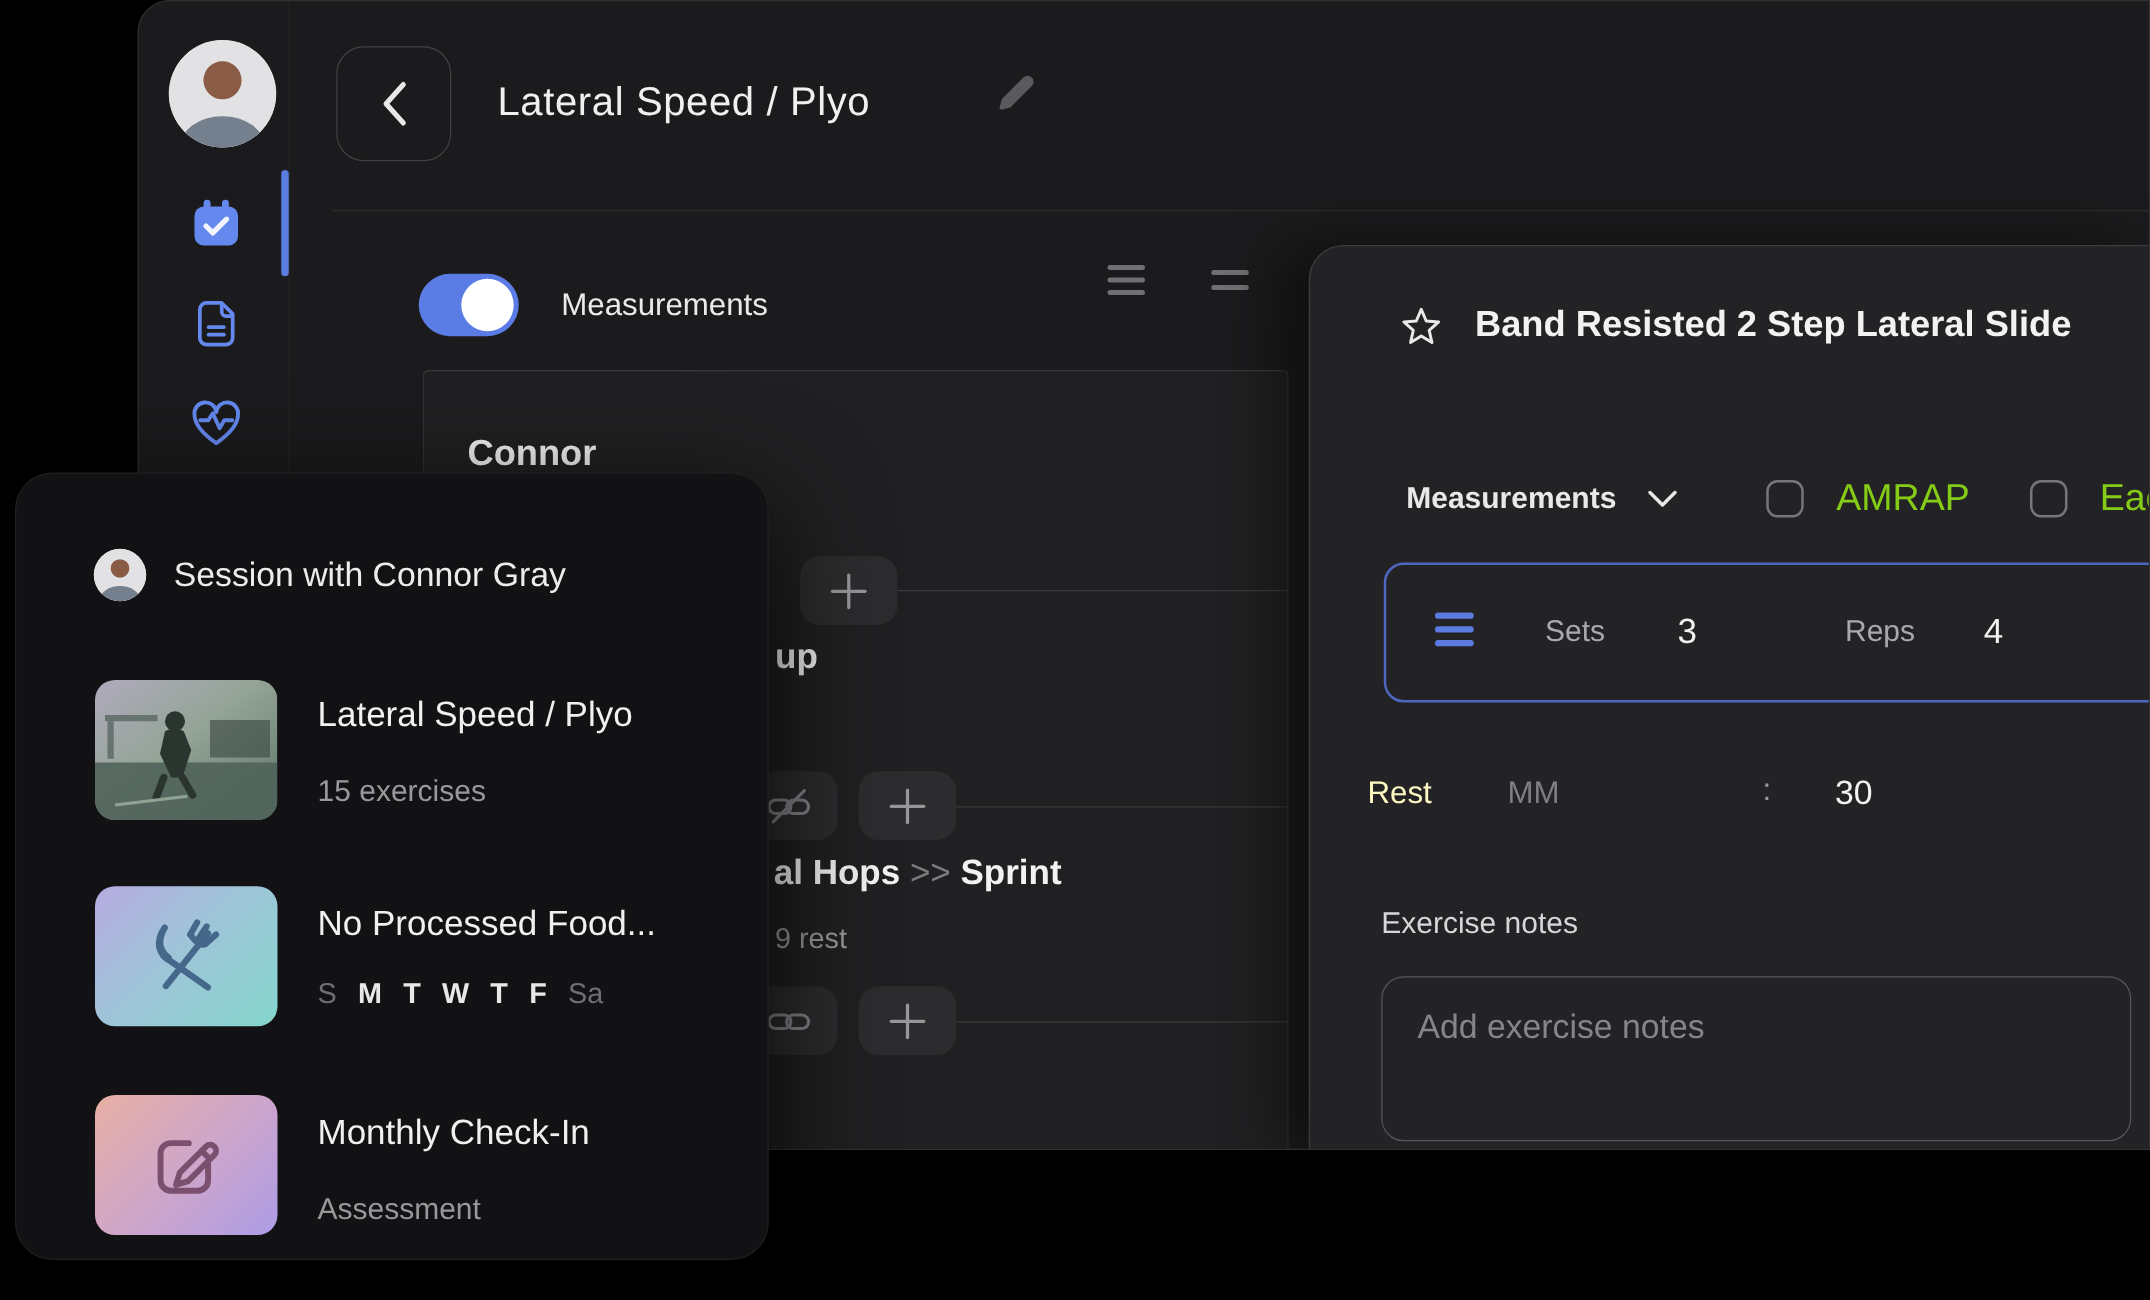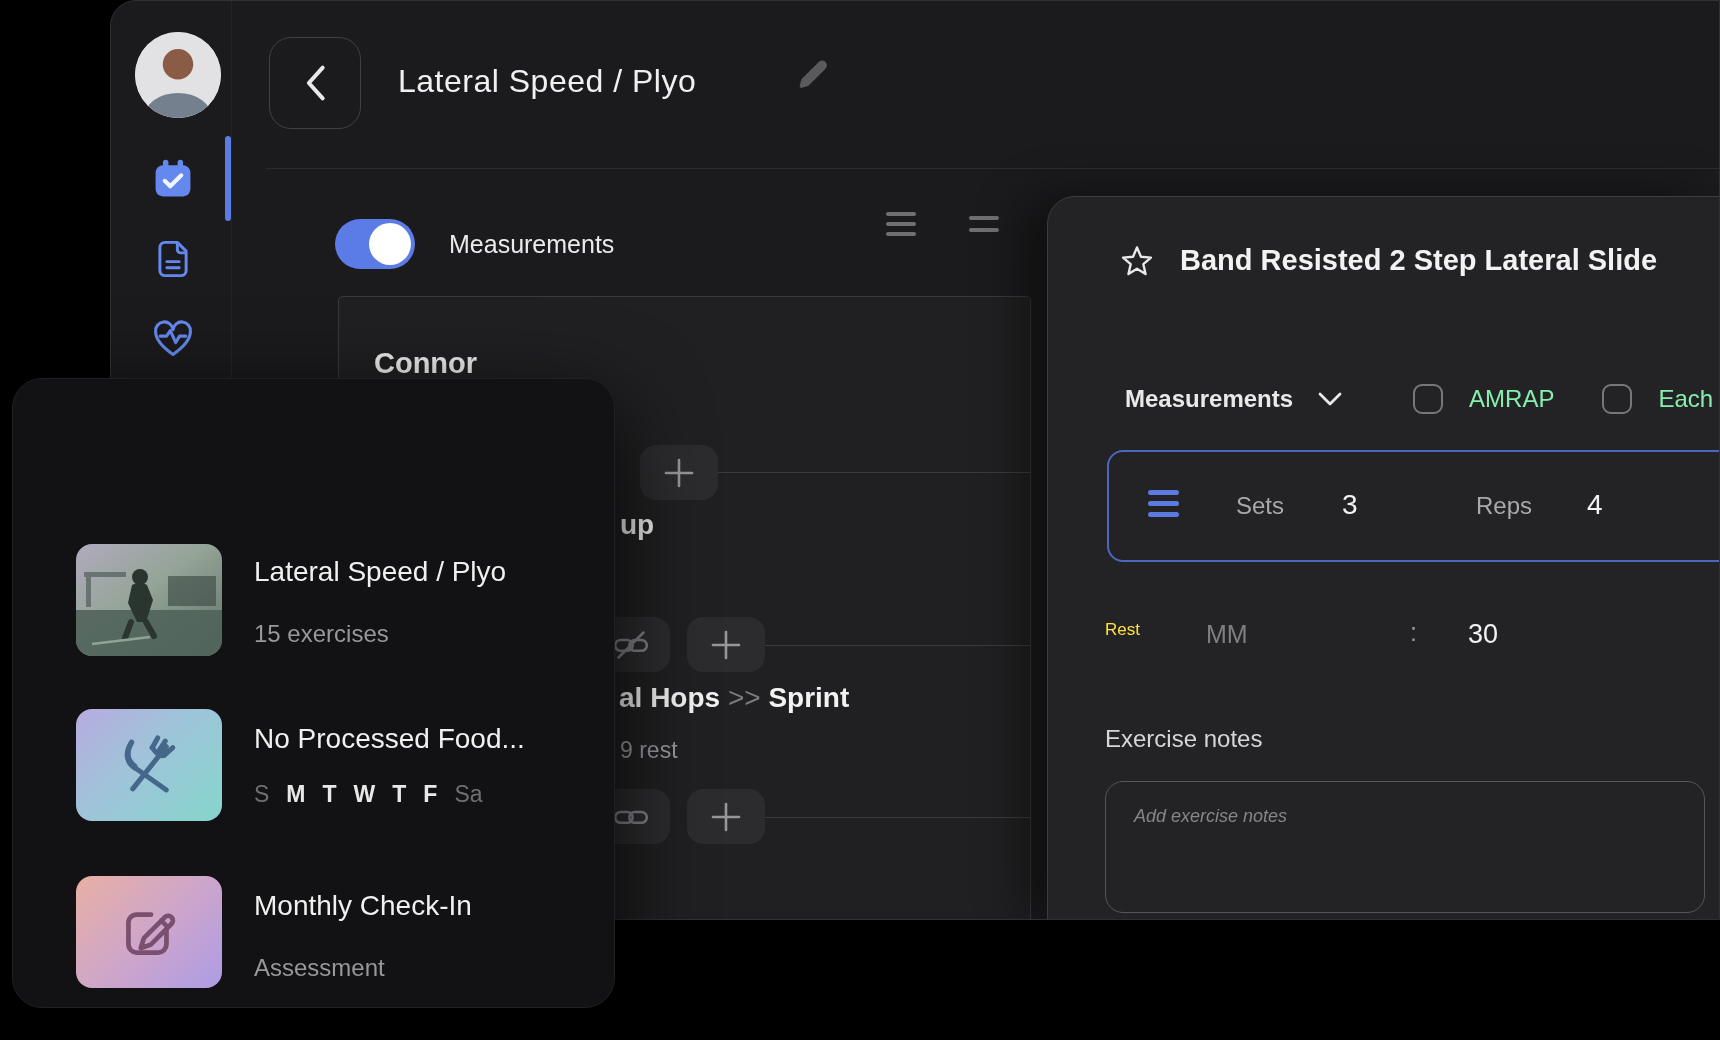--- a/index.html
+++ b/index.html
@@ -49,45 +49,45 @@
   .panel{position:absolute;left:936px;top:195px;width:674px;height:725px;background:#232326;
     border:1px solid #3d3d40;border-radius:28px 0 0 0;box-sizing:border-box;overflow:hidden;
     box-shadow:-24px 0 48px rgba(0,0,0,.45);}
   .panel-star{position:absolute;left:70px;top:46px;width:38px;height:38px;}
   .panel-title{position:absolute;left:132px;top:47px;font-size:29px;font-weight:600;color:#f2f2f2;white-space:nowrap;}
   .meas-row{position:absolute;left:77px;top:181px;height:42px;display:flex;align-items:center;}
   .meas-label{font-size:24px;font-weight:600;color:#e9e9e9;}
   .chev-down{margin-left:24px;width:26px;height:16px;}
   .cbx{width:30px;height:30px;border:2px solid #77777a;border-radius:9px;box-sizing:border-box;background:transparent;}
   .cbx-amrap{margin-left:70px;}
-  .cbx-label{margin-left:26px;font-size:24px;color:#86efac;white-space:nowrap;}
+  .cbx-label{margin-left:26px;font-size:30px;color:#84cc16;white-space:nowrap;}
   .cbx-each{margin-left:48px;}
 
   .set-row{position:absolute;left:59px;top:253px;width:690px;height:112px;border:2px solid #4c67be;
     border-radius:16px;box-sizing:border-box;}
   .drag-handle{position:absolute;left:39px;top:38px;display:flex;flex-direction:column;gap:6px;}
   .drag-handle i{display:block;width:31px;height:5px;border-radius:2.5px;background:#5b7be0;}
   .sr-label{position:absolute;top:40px;font-size:24px;color:#a9a9ac;}
   .sr-value{position:absolute;top:37px;font-size:28px;color:#f2f2f2;background:transparent;border:none;
     padding:0;width:60px;font-family:inherit;}
   .sets-label{left:127px;} .sets-value{left:233px;} .reps-label{left:367px;} .reps-value{left:478px;}
 
   .rest-row{position:absolute;left:0;top:418px;width:100%;height:42px;}
-  .rest-label{position:absolute;left:57px;top:5px;font-size:17px;color:#fde047;}
+  .rest-label{position:absolute;left:46px;top:5px;font-size:25px;color:#fef9c3;}
   .rest-min{position:absolute;left:158px;top:0;width:190px;font-size:25px;color:#f2f2f2;background:transparent;
     border:none;padding:5px 0;font-family:inherit;}
   .rest-min::placeholder{color:#7f7f83;opacity:1;}
   .rest-sep{position:absolute;left:362px;top:3px;font-size:25px;color:#9a9a9d;}
   .rest-sec{position:absolute;left:420px;top:0;width:90px;font-size:27px;color:#f2f2f2;background:transparent;
     border:none;padding:4px 0;font-family:inherit;}
 
   .notes-label{position:absolute;left:57px;top:528px;font-size:24px;color:#d6d6d8;}
   .notes-area{position:absolute;left:57px;top:584px;width:600px;height:132px;border:1px solid #56565a;
     border-radius:18px;box-sizing:border-box;background:transparent;resize:none;outline:none;
-    padding:24px 28px;font-size:18px;color:#e8e8e8;font-family:inherit;font-style:italic;}
+    padding:24px 28px;font-size:27px;color:#e8e8e8;font-family:inherit;}
   .notes-area::placeholder{color:#85858a;opacity:1;}
 
   
   .overlay{position:absolute;left:12px;top:378px;width:603px;height:630px;background:#121214;
     border:1px solid #202023;border-radius:30px;box-sizing:border-box;z-index:50;
     box-shadow:0 28px 90px rgba(0,0,0,.85);}
   .ov-header{position:absolute;left:62px;top:60px;display:flex;align-items:center;gap:22px;}
   .ov-avatar{width:42px;height:42px;border-radius:50%;overflow:hidden;background:#e2e2e4;flex:0 0 auto;}
   .ov-title{font-size:27px;color:#ececec;white-space:nowrap;}
   .ov-item{position:absolute;left:0;width:100%;height:112px;}
@@ -256,20 +256,30 @@
         <span class="rest-sep">:</span>
         <input class="rest-sec" value="30" style="">
       </div>
 
       <div class="notes-label">Exercise notes</div>
       <textarea class="notes-area" placeholder="Add exercise notes" style=""></textarea>
     </div>
   </div>
 
   <div class="overlay">
+    <div class="ov-header">
+      <div class="ov-avatar">
+        <svg width="42" height="42" viewBox="0 0 48 48">
+          <circle cx="24" cy="24" r="24" fill="#e2e2e4"></circle>
+          <circle cx="24" cy="18" r="8.5" fill="#8a5b45"></circle>
+          <path d="M5 48 a19 14 0 0 1 38 0 z" fill="#74808d"></path>
+        </svg>
+      </div>
+      <div class="ov-title">Session with Connor Gray</div>
+    </div>
 
     <div class="ov-item item1">
       <div class="ov-thumb">
         <svg width="146" height="112" viewBox="0 0 146 112">
           <defs>
             <linearGradient id="gym" x1="0" y1="0" x2="1" y2="1">
               <stop offset="0" stop-color="#b0abbd"></stop>
               <stop offset="0.45" stop-color="#94a497"></stop>
               <stop offset="1" stop-color="#5e7468"></stop>
             </linearGradient>

